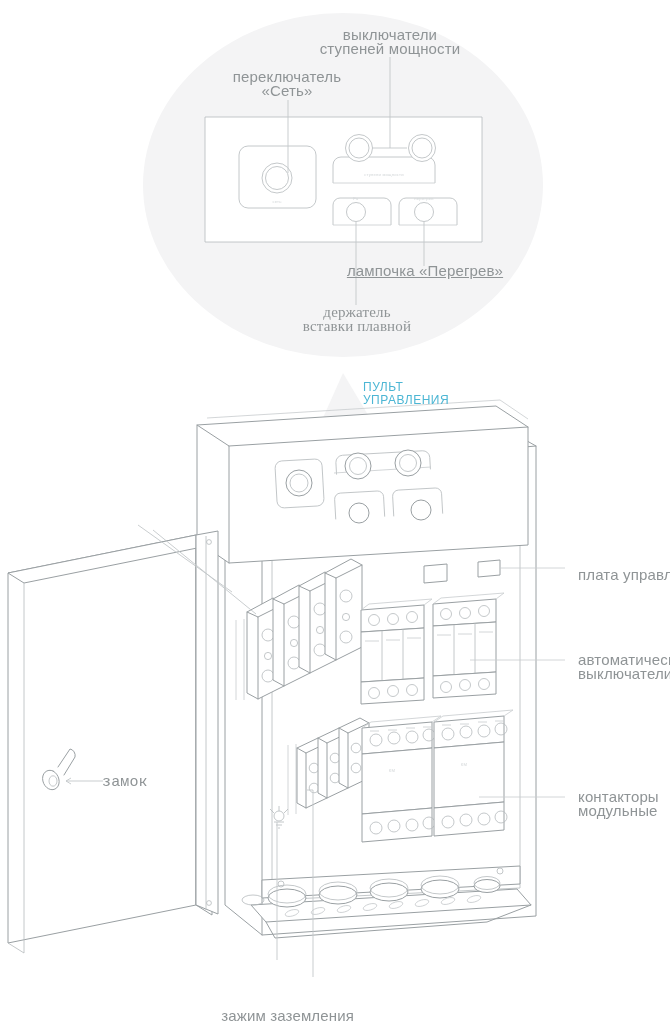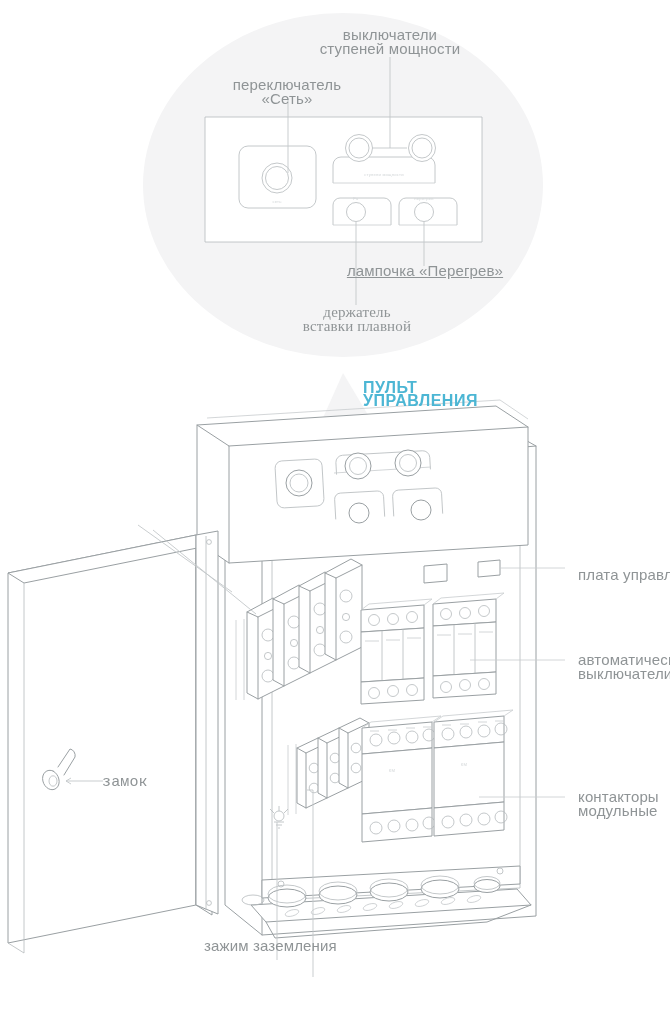--- a/index.html
+++ b/index.html
@@ -3,21 +3,21 @@
 <meta charset="utf-8">
 <style>
   html,body{margin:0;padding:0;background:#ffffff;}
   body{width:670px;height:1024px;position:relative;overflow:hidden;
        font-family:"Liberation Sans","DejaVu Sans",sans-serif;}
   .stage{position:absolute;inset:0;width:670px;height:1024px;}
   svg.layer{position:absolute;left:0;top:0;width:670px;height:1024px;}
   .lbl{position:absolute;color:#8f9496;font-size:15px;line-height:14px;
        letter-spacing:.15px;white-space:pre;}
   .lbl.center{text-align:center;}
-  .lbl.cyan{color:#4cb6d4;font-size:16px;line-height:13px;letter-spacing:.5px;font-weight:bold;}
+  .lbl.cyan{color:#4cb6d4;font-size:12px;line-height:13px;letter-spacing:.5px;}
   .micro{position:absolute;color:#d2d6d8;font-size:4.2px;white-space:pre;
          letter-spacing:.2px;text-align:center;}
 </style>
 </head>
 <body>
 
 <div class="stage">
 
   <svg class="layer" viewBox="0 0 670 1024">
     <defs>
@@ -292,21 +292,21 @@
         <path class="lead" d="M66 781 l5 -3 M66 781 l5 3"></path>
 
       <path class="lead" d="M277 960 V822"></path>
 
       <path class="lead" d="M313 977 V790 L307 790"></path>
 
       <path class="lead" d="M138 525 L232 592"></path>
     </g>
   </svg>
 
-  <div class="lbl center" style="left:197px;top:78px;width:180px;">переключатель
+  <div class="lbl center" style="left:197px;top:70px;width:180px;">переключатель
 «Сеть»</div>
 
   <div class="lbl center" style="left:300px;top:28px;width:180px;">выключатели
 ступеней мощности</div>
 
   <div class="lbl center" style="left:338px;top:264px;width:174px;text-decoration:underline;">лампочка «Перегрев»</div>
 
   <div class="lbl center" style="left:270px;top:305px;width:174px;font-family:Liberation Serif, serif;">держатель
 вставки плавной</div>
 
@@ -322,19 +322,19 @@
   <div class="lbl" style="left:102px;top:776px;width:80px;font-family:Liberation Mono, monospace;">замок</div>
 
   <div class="lbl" style="left:578px;top:568px;width:95px;">плата управления</div>
 
   <div class="lbl" style="left:578px;top:653px;width:95px;">автоматические
 выключатели</div>
 
   <div class="lbl" style="left:578px;top:790px;width:95px;">контакторы
 модульные</div>
 
-  <div class="lbl" style="left:204px;top:939px;width:150px;">зажим заземления</div>
+  <div class="lbl" style="left:204px;top:1009px;width:150px;text-align:right;">зажим заземления</div>
 
 
   <div class="micro" style="left:382px;top:768px;width:20px;">КМ</div>
   <div class="micro" style="left:454px;top:762px;width:20px;">КМ</div>
 
 </div>
 
 </body></html>

